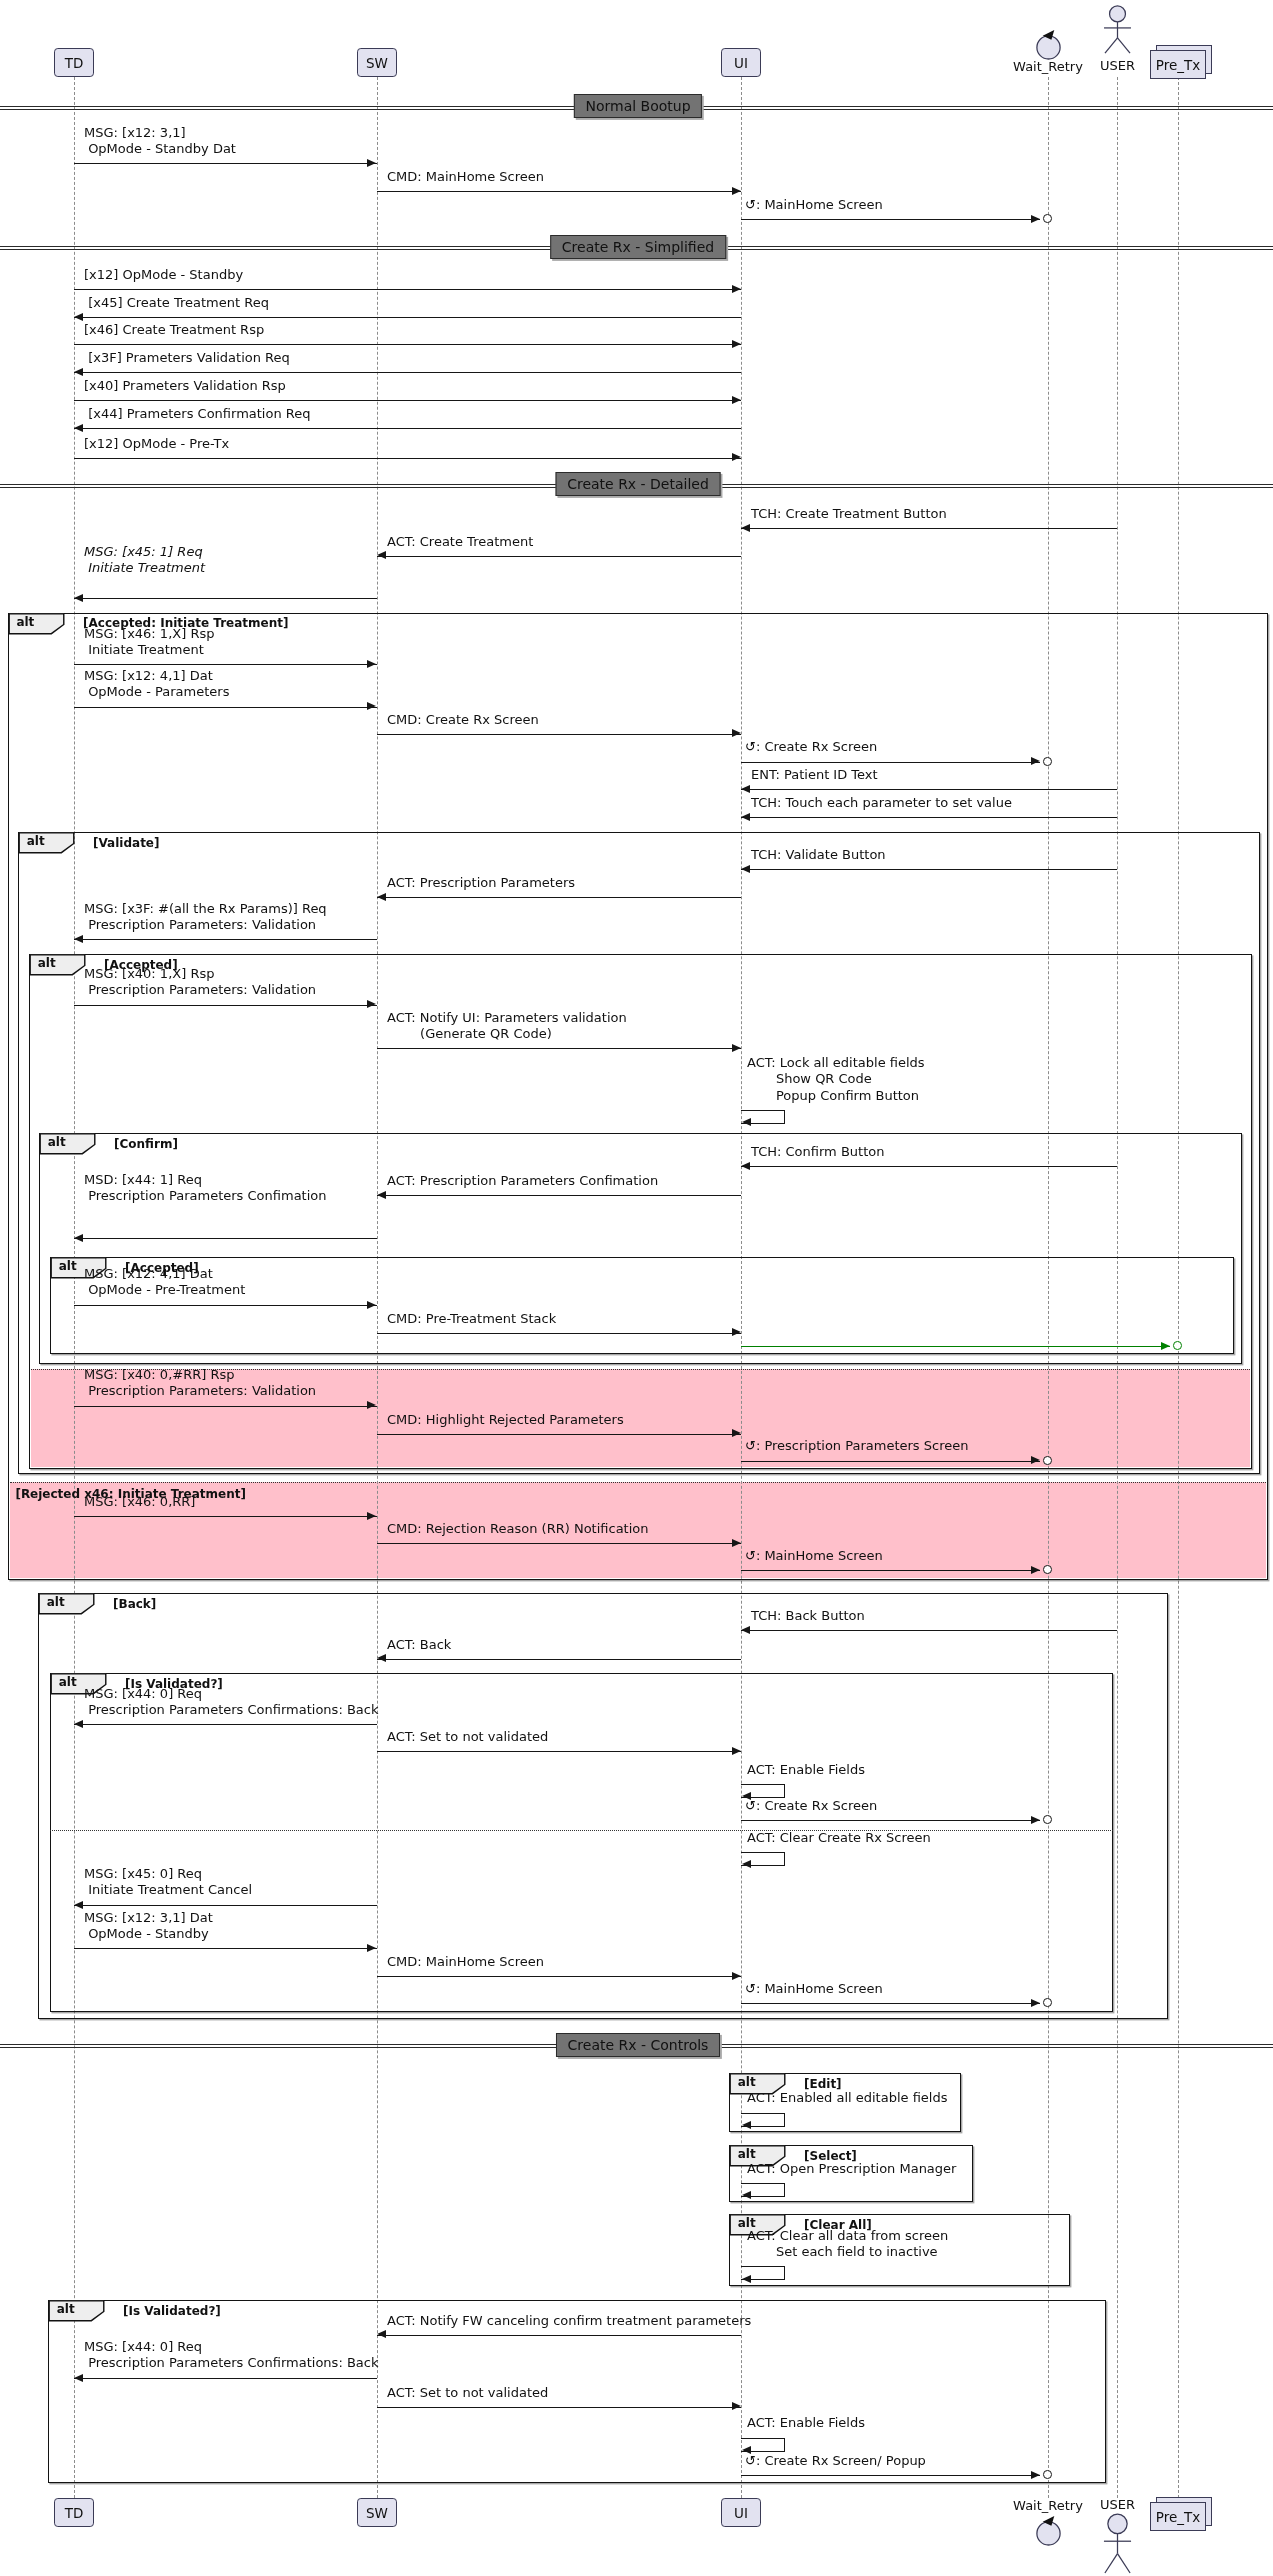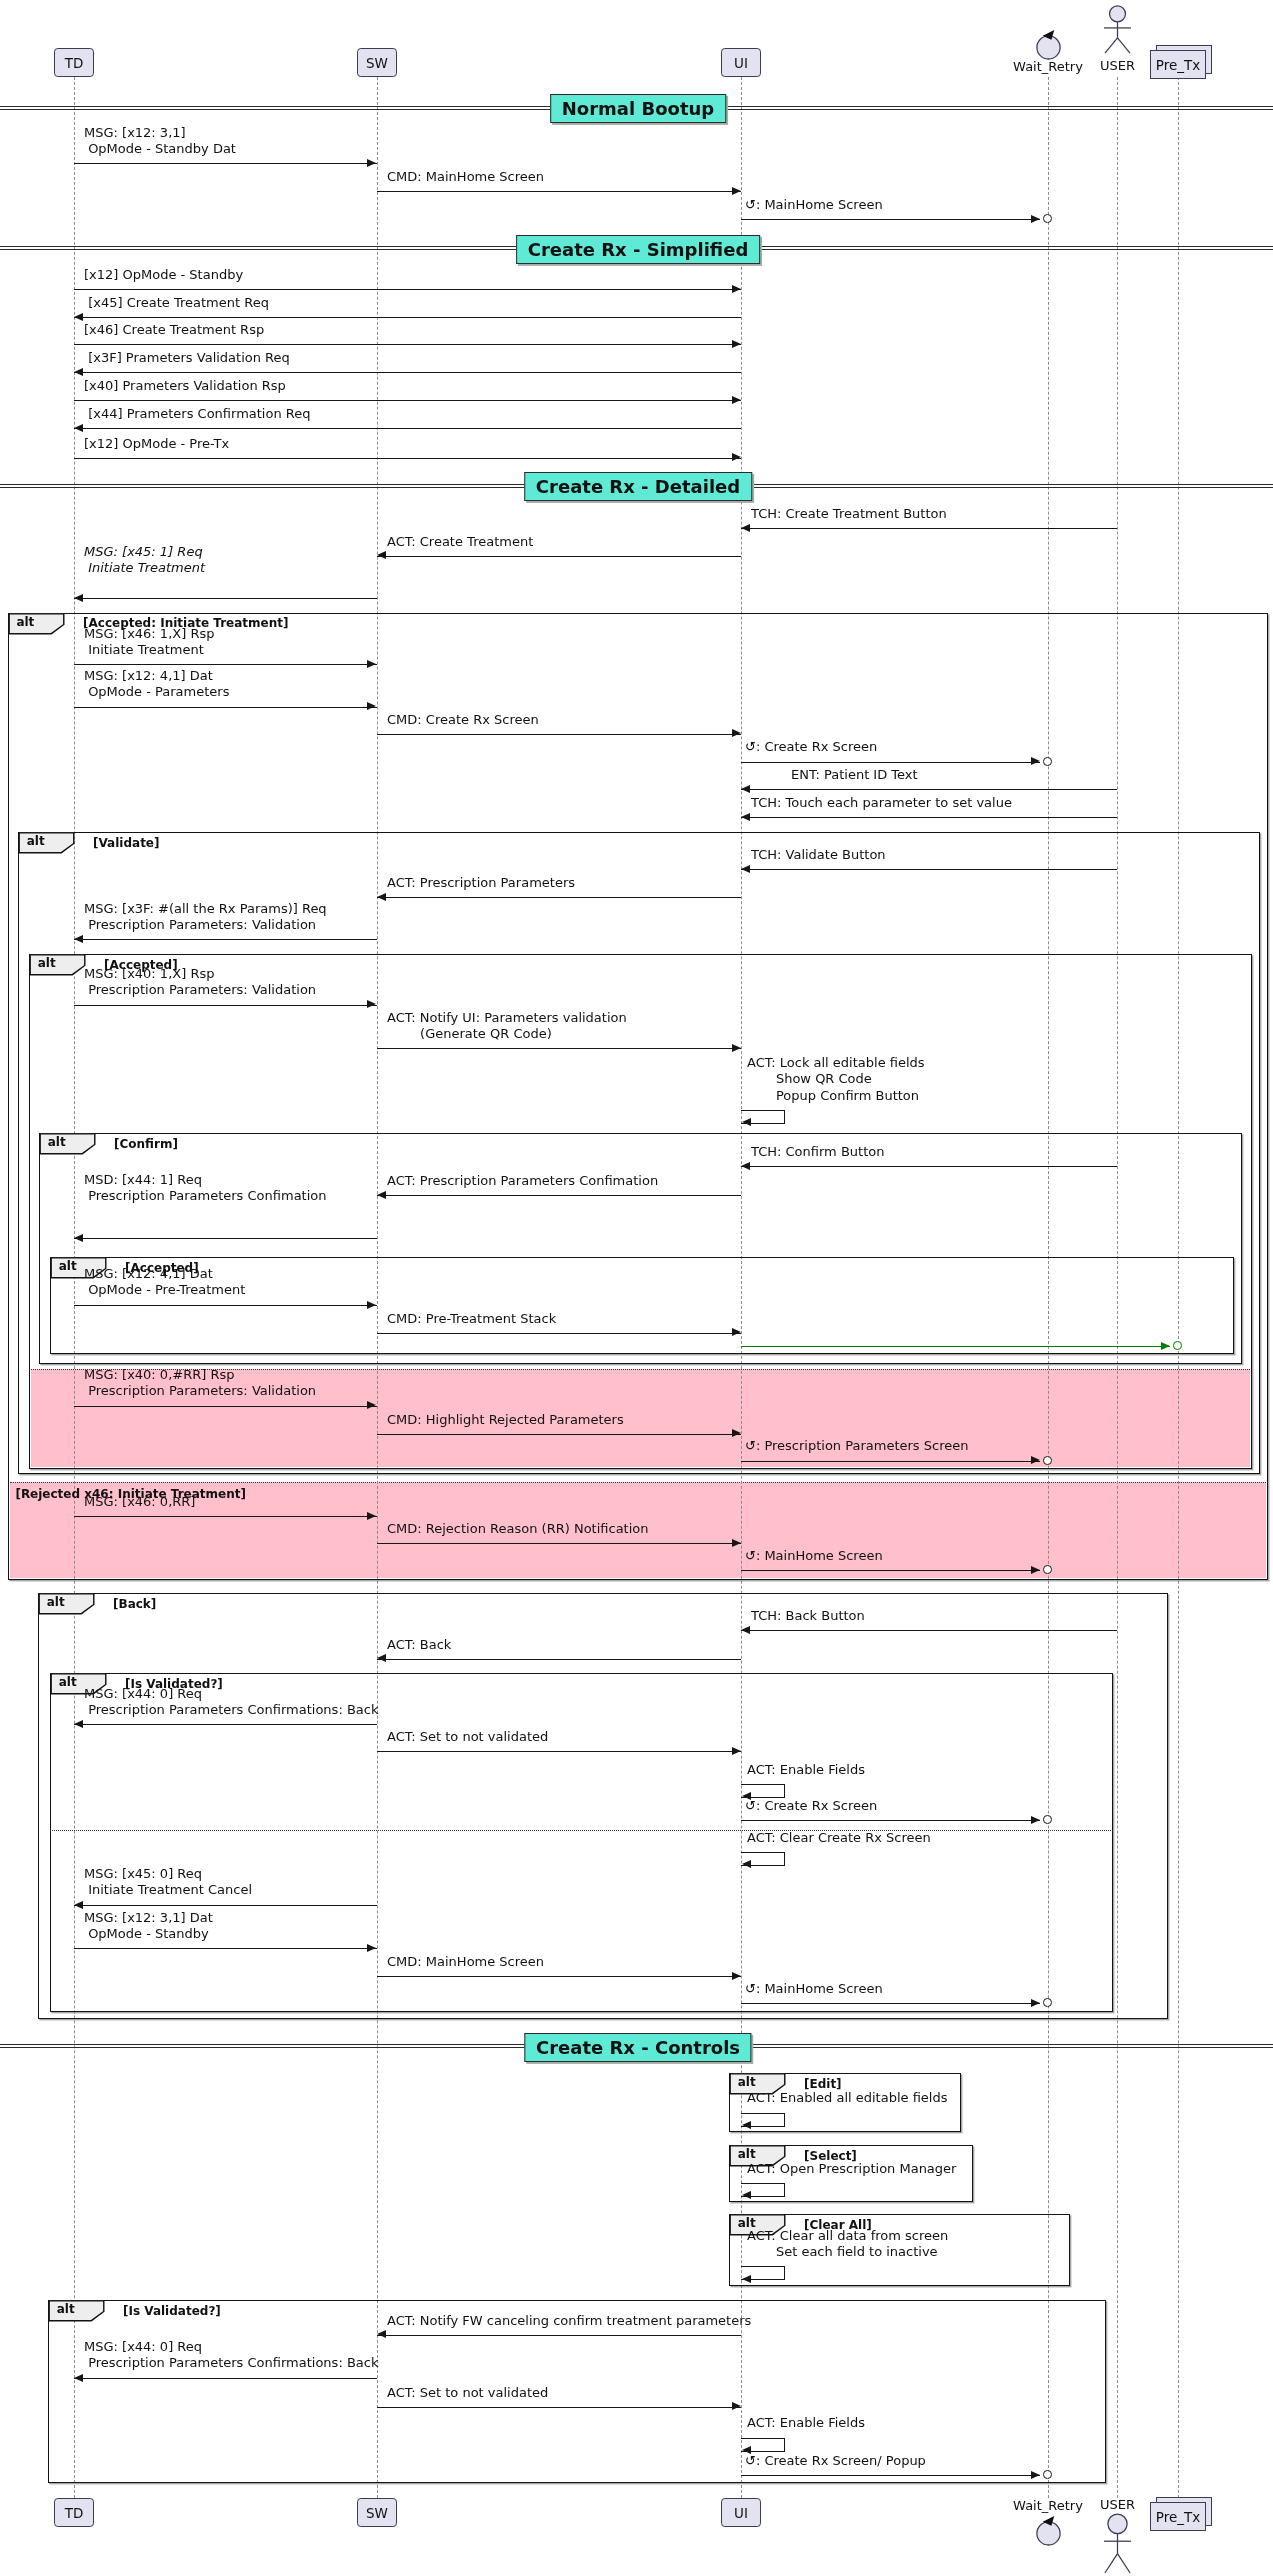--- a/index.html
+++ b/index.html
@@ -5,22 +5,22 @@
   html,body{margin:0;padding:0;background:#ffffff;}
   #diagram{position:relative;width:1273px;height:2576px;background:#fff;
     font-family:"DejaVu Sans","Liberation Sans",sans-serif;color:#111;overflow:hidden;}
   .lifeline{position:absolute;width:0;border-left:1px dashed #8c8c8c;z-index:1;}
   .pbox{position:absolute;background:#E2E2F0;border:1.3px solid #3b3b56;border-radius:3.8px;
     display:flex;align-items:center;justify-content:center;font-size:13.5px;z-index:6;box-sizing:border-box;}
   .plabel{position:absolute;font-size:13px;text-align:center;z-index:6;white-space:nowrap;}
   .icon{position:absolute;z-index:6;line-height:0;}
   .divline{position:absolute;left:0;width:1273px;height:3.8px;border-top:1.3px solid #2b2b2b;
     border-bottom:1.3px solid #2b2b2b;box-sizing:border-box;z-index:2;}
-  .divlabel{position:absolute;transform:translateX(-50%);background:#5eead4;border:1.4px solid #2b2b2b;
-    font-weight:bold;font-size:18px;padding:2.9px 10.6px;z-index:3;white-space:nowrap;box-shadow:1.9px 1.9px 0 #a9a9a9;}
+  .divlabel{position:absolute;transform:translateX(-50%);background:#737373;border:1.4px solid #2b2b2b;
+    font-weight:normal;font-size:14px;padding:2.9px 10.6px;z-index:3;white-space:nowrap;box-shadow:1.9px 1.9px 0 #a9a9a9;}
   .frame{position:absolute;border:1.6px solid #131313;z-index:2;box-sizing:border-box;box-shadow:1.4px 1.4px 0 rgba(60,60,60,.45);}
   .frame-op{position:absolute;z-index:3;line-height:0;}
   .frame-op span{position:absolute;left:8.7px;top:2.9px;font-weight:bold;font-size:12px;line-height:13.5px;}
   .frame-cond{position:absolute;font-weight:bold;font-size:12px;z-index:3;white-space:pre;}
   .pink{position:absolute;background:#FFC0CB;border-top:1.5px dotted #333;z-index:0;box-sizing:border-box;}
   .pinklabel{position:absolute;font-weight:bold;font-size:12px;z-index:3;white-space:pre;}
   .sep{position:absolute;border-top:1.3px dotted #333;z-index:2;}
   .mline{position:absolute;border-top:1.2px solid #161616;z-index:3;}
   .mlabel{position:absolute;font-size:13px;line-height:16.3px;white-space:pre;z-index:4;}
   .ah-r{position:absolute;width:0;height:0;border-top:4.3px solid transparent;border-bottom:4.3px solid transparent;
@@ -166,21 +166,21 @@
     <div class="mlabel" style="left: 84px; top: 668px;"><div>MSG: [x12: 4,1] Dat</div><div> OpMode - Parameters</div></div>
     <div class="mline" style="left: 377px; top: 734px; width: 364px; border-top-color: rgb(22, 22, 22);"></div>
     <div class="ah-r" style="left: 732px; top: 729px; border-left-color: rgb(22, 22, 22);"></div>
     <div class="mlabel" style="left: 387px; top: 712px;"><div>CMD: Create Rx Screen</div></div>
     <div class="mline" style="left: 741px; top: 762px; width: 299px; border-top-color: rgb(22, 22, 22);"></div>
     <div class="ah-r" style="left: 1031px; top: 757px; border-left-color: rgb(22, 22, 22);"></div>
     <div class="ring" style="left: 1043px; top: 757px; border-color: rgb(22, 22, 22);"></div>
     <div class="mlabel" style="left: 745px; top: 739px;"><div>↺: Create Rx Screen</div></div>
     <div class="mline" style="left: 741px; top: 789px; width: 376px; border-top-color: rgb(22, 22, 22);"></div>
     <div class="ah-l" style="left: 741px; top: 785px; border-right-color: rgb(22, 22, 22);"></div>
-    <div class="mlabel" style="left: 751px; top: 767px; margin-left: 40px;"><div>ENT: Patient ID Text</div></div>
+    <div class="mlabel" style="left: 751px; top: 767px;"><div>ENT: Patient ID Text</div></div>
     <div class="mline" style="left: 741px; top: 817px; width: 376px; border-top-color: rgb(22, 22, 22);"></div>
     <div class="ah-l" style="left: 741px; top: 813px; border-right-color: rgb(22, 22, 22);"></div>
     <div class="mlabel" style="left: 751px; top: 795px;"><div>TCH: Touch each parameter to set value</div></div>
     <div class="mline" style="left: 741px; top: 869px; width: 376px; border-top-color: rgb(22, 22, 22);"></div>
     <div class="ah-l" style="left: 741px; top: 865px; border-right-color: rgb(22, 22, 22);"></div>
     <div class="mlabel" style="left: 751px; top: 847px;"><div>TCH: Validate Button</div></div>
     <div class="mline" style="left: 377px; top: 897px; width: 364px; border-top-color: rgb(22, 22, 22);"></div>
     <div class="ah-l" style="left: 377px; top: 893px; border-right-color: rgb(22, 22, 22);"></div>
     <div class="mlabel" style="left: 387px; top: 875px;"><div>ACT: Prescription Parameters</div></div>
     <div class="mline" style="left: 74px; top: 939px; width: 303px; border-top-color: rgb(22, 22, 22);"></div>

